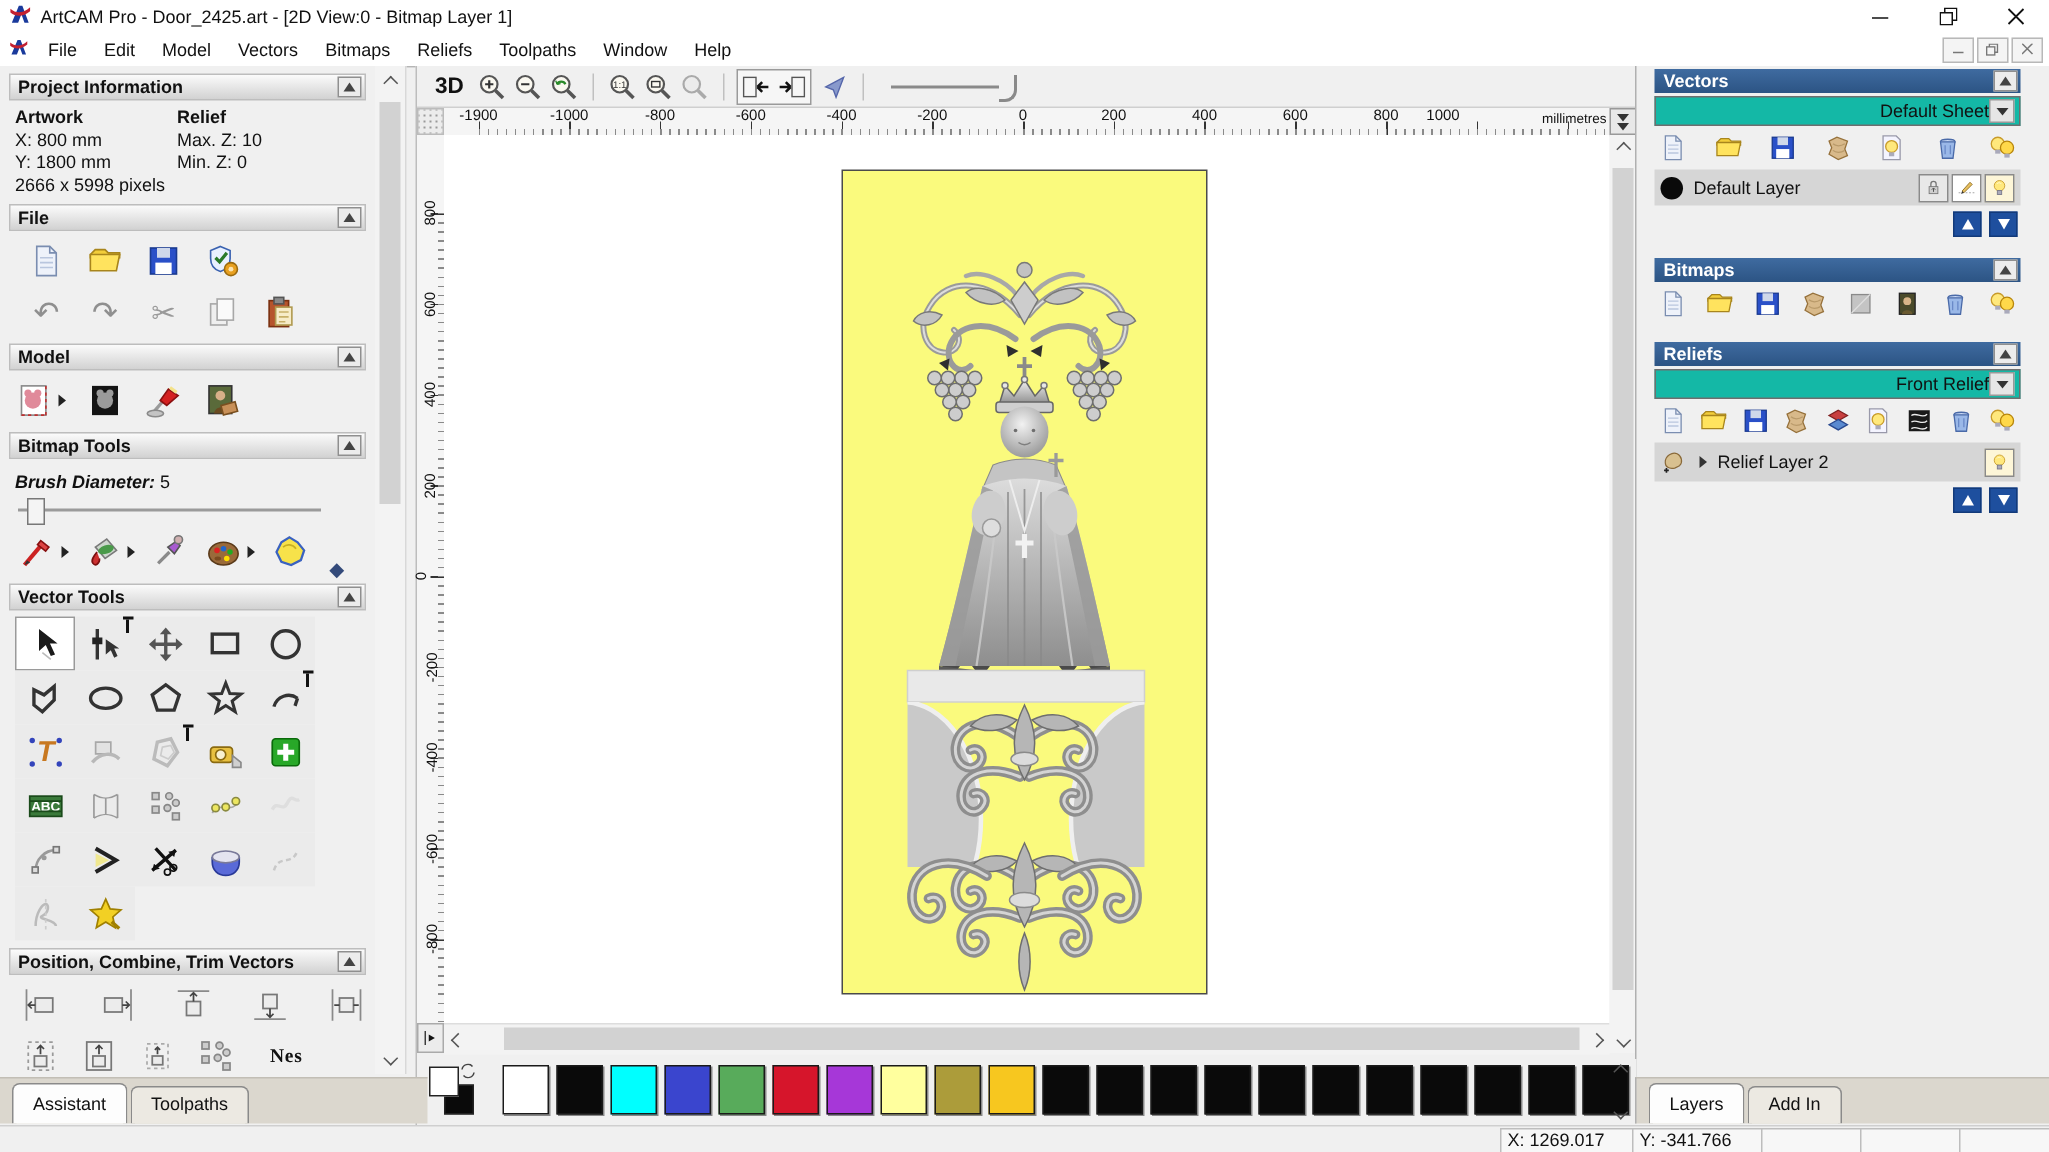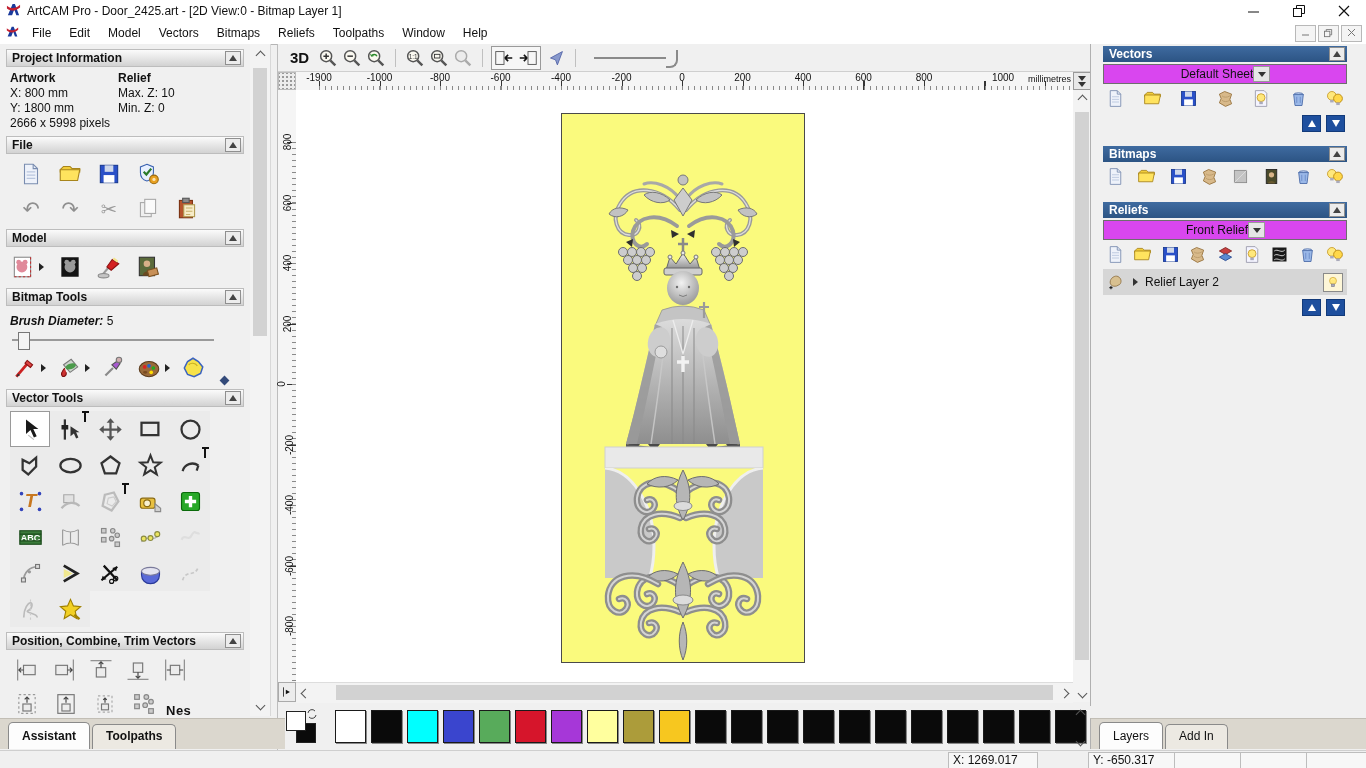--- a/index.html
+++ b/index.html
@@ -47,21 +47,21 @@
   #brushrow{padding:8px 10px 0 10px;font-size:12px;}
   #brush-label{font-style:italic;font-weight:bold;}
   #brush-slider{position:relative;height:16px;margin:4px 26px 0 0;}
   #brush-slider .track{position:absolute;left:2px;right:0;top:7px;height:2px;background:#9a9a9a;}
   #brush-slider .thumb{position:absolute;left:8px;top:0;width:10px;height:16px;background:#f4f4f4;border:1px solid #777;}
   #brush-diamond{position:absolute;right:22px;top:333px;width:7px;height:7px;background:#334a7a;transform:rotate(45deg);}
   #vgrid{display:flex;flex-wrap:wrap;width:205px;padding:4px 0 0 10px;}
   .vcell{position:relative;width:40px;height:36px;background:#ebebeb;display:flex;align-items:center;justify-content:center;}
   .vcell svg{width:27px;height:27px;}
   .vcell.sel{background:#fff;outline:1px solid #9a9a9a;outline-offset:-1px;}
-  .alignrow{display:flex;gap:7px;padding:6px 0 0 12px;align-items:flex-end;}
+  .alignrow{display:flex;gap:21px;padding:6px 0 0 12px;align-items:center;font-family:Liberation Serif, serif;}
   .alignrow .ico svg{width:30px;height:28px;}
   #nes-label{font-weight:bold;font-size:13px;letter-spacing:.5px;}
   
   #leftscroll{position:absolute;left:250px;top:44px;width:20px;height:672px;background:#f3f3f3;border-right:1px solid #d8d8d8;}
   #leftscroll .sb-btn{position:absolute;left:0;width:20px;height:18px;display:flex;align-items:center;justify-content:center;}
   #leftscroll .thumb{position:absolute;left:3px;width:14px;top:24px;height:268px;background:#d2d2d2;}
   
   #canvas{position:absolute;left:277px;top:44px;width:813px;height:662px;background:#f0f0f0;border-left:1px solid #bdbdbd;}
   #cv-toolbar{position:absolute;left:0;top:0;width:813px;height:28px;border-bottom:1px solid #cfcfcf;
               display:flex;align-items:center;gap:4px;padding-left:8px;box-sizing:border-box;}
@@ -107,38 +107,38 @@
   #swap-colors{position:absolute;left:21px;top:-2px;font-size:9px;color:#333;}
   #swatches{position:absolute;left:57px;top:4px;display:flex;gap:5px;}
   .swatch{width:29px;height:31px;border:1px solid #1a1a1a;box-shadow:1px 1px 0 #888;}
   #pal-scroll{position:absolute;right:4px;top:2px;height:40px;width:14px;display:flex;flex-direction:column;
       align-items:center;justify-content:space-between;padding:3px 0;box-sizing:border-box;}
   
   #rightpanel{position:absolute;left:1090px;top:44px;width:276px;height:676px;background:#f0f0f0;border-left:1px solid #b0b0b0;overflow:hidden;}
   .rp{margin:0 20px 0 12px;}
   .rp-hdr{height:16px;background:linear-gradient(#3f6ba0,#2c5484);color:#fff;font-weight:bold;font-size:12px;
           display:flex;align-items:center;justify-content:space-between;padding:0 2px 0 6px;}
-  .rp-dd{height:18px;border:1px solid #6e6e6e;background:#d946ef;display:flex;align-items:center;
-         justify-content:center;padding:0 3px 0 4px;margin-top:2px;font-size:12px;}
+  .rp-dd{height:18px;border:1px solid #6e6e6e;background:#14b8a6;display:flex;align-items:center;
+         justify-content:flex-end;padding:0 3px 0 4px;margin-top:2px;font-size:12px;}
   .dd-btn{width:15px;height:14px;background:#e6e6e6;border:1px solid #999;display:flex;align-items:center;justify-content:center;}
   .icorow-r{display:flex;justify-content:space-between;align-items:center;padding:4px 2px 2px 2px;}
   .icorow-r .ico svg{width:21px;height:21px;}
   .layer-row{background:#d6d6d6;height:24px;display:flex;align-items:center;gap:7px;padding:0 4px;margin-top:2px;font-size:12px;}
   .layer-dot{width:15px;height:15px;border-radius:50%;background:#0a0a0a;}
   .layer-btns{margin-left:auto;display:flex;gap:2px;}
   .lbtn{width:18px;height:17px;border:1px solid #8a8a8a;background:#e8e8e8;display:flex;align-items:center;justify-content:center;}
   .lbtn svg{width:14px;height:14px;}
   .lbtn.lit{background:#fdf6d8;}
   .arr-row{display:flex;justify-content:flex-end;gap:5px;padding:4px 2px 0 0;}
   .blue-btn{width:17px;height:15px;background:#1e4f9e;border:1px solid #123a7a;display:flex;align-items:center;justify-content:center;}
   .wtri-up{width:0;height:0;border-left:4px solid transparent;border-right:4px solid transparent;border-bottom:7px solid #fff;}
   .wtri-dn{width:0;height:0;border-left:4px solid transparent;border-right:4px solid transparent;border-top:7px solid #fff;}
   
   .tabstrip{position:absolute;height:30px;background:#dbd7ce;border-top:1px solid #c2beb5;display:flex;align-items:flex-end;padding-left:8px;gap:2px;}
-  #left-tabs{left:0;top:718px;width:277px;font-weight:bold;}
+  #left-tabs{left:0;top:718px;width:277px;}
   #right-tabs{left:1090px;top:718px;width:276px;border-left:1px solid #b0b0b0;}
   .tab{padding:4px 13px 6px 13px;border:1px solid #8a8a8a;border-bottom:none;border-radius:5px 5px 0 0;
        background:#ece9e2;font-size:12px;position:relative;}
   .tab.active{background:#fdfdfd;z-index:2;padding-top:6px;}
   
   #statusbar{position:absolute;left:0;top:750px;width:1366px;height:18px;background:#f0f0f0;border-top:1px solid #cfcfcf;}
   .scell{position:absolute;top:1px;height:15px;border:1px solid #bdbdbd;background:#f7f7f7;
          font-size:12px;padding:0 4px;line-height:15px;box-sizing:content-box;}
   svg text{font-family:"Liberation Sans",sans-serif;}
   
@@ -1006,21 +1006,21 @@
       <span class="hlab" style="left: 83.5px;">-1000</span>
       <span class="hlab" style="left: 144px;">-800</span>
       <span class="hlab" style="left: 204.5px;">-600</span>
       <span class="hlab" style="left: 265px;">-400</span>
       <span class="hlab" style="left: 325.5px;">-200</span>
       <span class="hlab" style="left: 386px;">0</span>
       <span class="hlab" style="left: 446.5px;">200</span>
       <span class="hlab" style="left: 507px;">400</span>
       <span class="hlab" style="left: 567.5px;">600</span>
       <span class="hlab" style="left: 628px;">800</span>
-      <span class="hlab" style="left: 707px;">1000</span>
+      <span class="hlab" style="left: 666px;">1000</span>
     </div>
   <div id="unit-dd">
       <span class="tri-dn" style="border-top-color:#333"></span>
       <span class="tri-dn" style="border-top-color:#333"></span>
     </div>
   <div id="vruler">
       <span class="vlab" style="top: 52px;">800</span>
       <span class="vlab" style="top: 112.5px;">600</span>
       <span class="vlab" style="top: 173px;">400</span>
       <span class="vlab" style="top: 233.5px;">200</span>
@@ -1205,20 +1205,41 @@
           <svg viewBox="0 0 24 24">
             <use href="#s-trash"></use>
           </svg>
         </span>
         <span class="ico">
           <svg viewBox="0 0 24 24">
             <use href="#s-bulbs"></use>
           </svg>
         </span>
       </div>
+    <div class="layer-row">
+      <span class="layer-dot"></span>
+      <span>Default Layer</span>
+      <span class="layer-btns">
+        <span class="lbtn">
+            <svg viewBox="0 0 24 24">
+              <use href="#s-lock"></use>
+            </svg>
+          </span>
+        <span class="lbtn" style="background:#fff">
+            <svg viewBox="0 0 24 24">
+              <use href="#s-edit-pencil"></use>
+            </svg>
+          </span>
+        <span class="lbtn lit">
+            <svg viewBox="0 0 24 24">
+              <use href="#s-bulb"></use>
+            </svg>
+          </span>
+      </span>
+    </div>
     <div class="arr-row">
       <span class="blue-btn">
           <span class="wtri-up"></span>
         </span>
       <span class="blue-btn">
           <span class="wtri-dn"></span>
         </span>
     </div>
   </div>
   <div style="height:14px"></div>
@@ -1398,18 +1419,18 @@
 <div id="left-tabs" class="tabstrip">
     <span class="tab active">Assistant</span>
     <span class="tab">Toolpaths</span>
   </div>
 <div id="right-tabs" class="tabstrip">
     <span class="tab active">Layers</span>
     <span class="tab">Add In</span>
   </div>
 
 <div id="statusbar">
-  <span class="scell" style="left:948px;width:80px">X: 1269.017</span>
-  <span class="scell" style="left:1088px;width:78px">Y: -650.317</span>
+  <span class="scell" style="left:1000px;width:80px">X: 1269.017</span>
+  <span class="scell" style="left:1088px;width:78px">Y: -341.766</span>
   <span class="scell" style="left:1174px;width:58px"></span>
   <span class="scell" style="left:1240px;width:58px"></span>
   <span class="scell" style="left:1306px;width:56px"></span>
 </div>
 
 </body></html>

